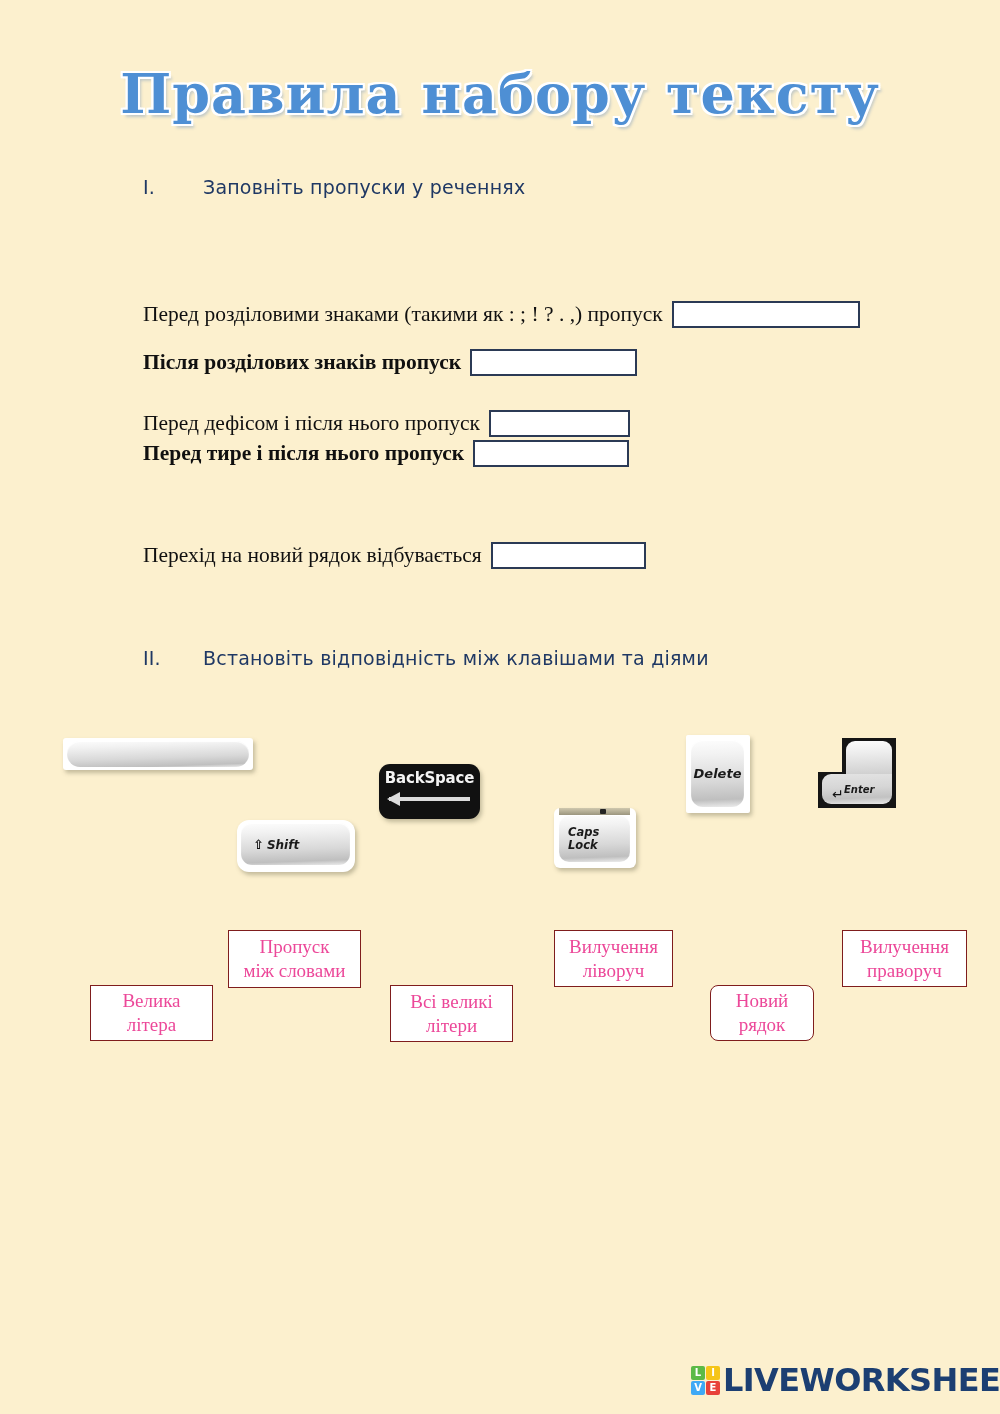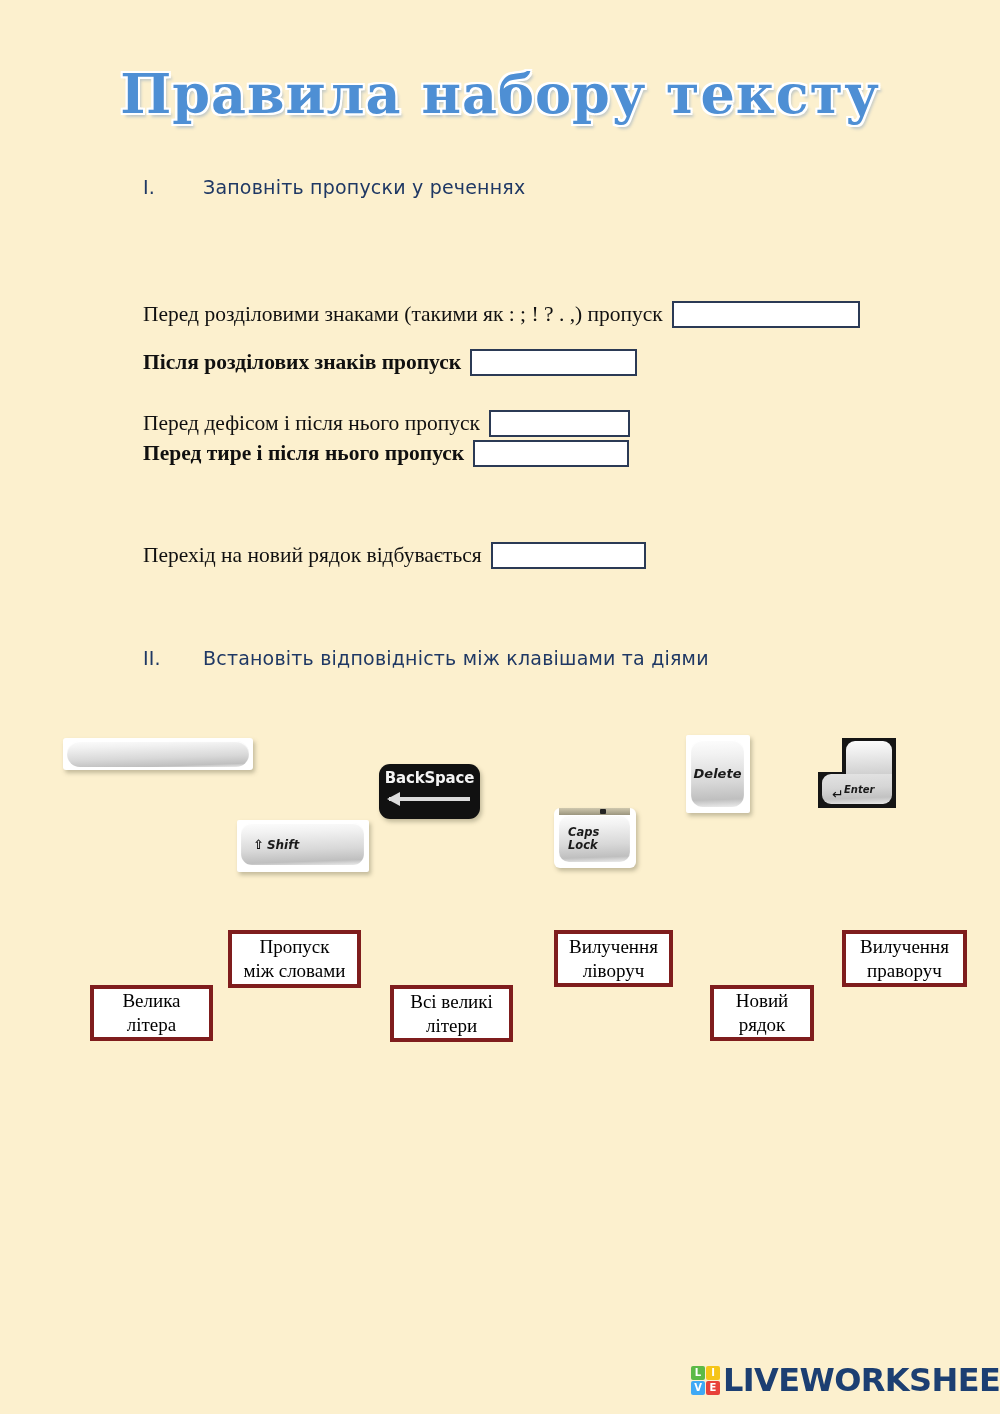--- a/index.html
+++ b/index.html
@@ -113,21 +113,21 @@
     font-weight: bold;
     color: #1A1A1A;
     white-space: pre-line;
   }
 
   
   #key-space { left: 63px; top: 738px; width: 190px; height: 32px; border-radius: 3px; }
   #key-space .cap { left: 4px; top: 3px; right: 4px; bottom: 3px; border-radius: 14px; }
 
   
-  #key-shift { left: 237px; top: 820px; width: 132px; height: 52px; border-radius: 2px; }
+  #key-shift { left: 237px; top: 820px; width: 118px; height: 52px; border-radius: 12px; }
   #key-shift .cap { left: 4px; top: 3px; right: 5px; bottom: 7px; border-radius: 11px; padding-left: 12px; }
   #key-shift .key-label { font-size: 12px; }
   .shiftarrow {
     display: inline-block;
     margin-right: 3px;
     font-style: normal;
     font-size: 13px;
     color: #111;
   }
 
@@ -202,29 +202,29 @@
   #key-enter .e-arrow {
     position: absolute; left: 10px; top: 12px;
     font-style: normal; font-size: 14px; color: #111;
     font-family: "DejaVu Sans", sans-serif;
   }
 
   
   .ansbox {
     position: absolute;
     background: #FFFFFF;
-    border: 4px solid #7f1d1d;
+    border: 1px solid #7f1d1d;
     box-sizing: border-box;
     display: flex;
     align-items: center;
     justify-content: center;
     text-align: center;
     font-family: "Liberation Serif", serif;
     font-size: 19px;
-    color: #000000;
+    color: #ec4899;
     line-height: 24px;
     white-space: pre-line;
   }
 
   
   #footer-logo {
     position: absolute;
     left: 691px;
     top: 1361px;
     display: flex;
@@ -348,21 +348,21 @@
 
   <div class="ansbox" style="left:228px; top:930px;  width:133px; height:58px;">Пропуск
 між словами</div>
 
   <div class="ansbox" style="left:390px; top:985px;  width:123px; height:57px;">Всі великі
 літери</div>
 
   <div class="ansbox" style="left:554px; top:930px;  width:119px; height:57px;">Вилучення
 ліворуч</div>
 
-  <div class="ansbox" style="left:710px; top:985px;  width:104px; height:56px;">Новий
+  <div class="ansbox" style="left:710px; top:985px;  width:104px; height:56px;border-radius:8px;">Новий
 рядок</div>
 
   <div class="ansbox" style="left:842px; top:930px;  width:125px; height:57px;">Вилучення
 праворуч</div>
 
   <div id="footer-logo">
     <div class="logo-tiles">
       <span class="t-l">L</span>
       <span class="t-i">I</span>
       <span class="t-v">V</span>

